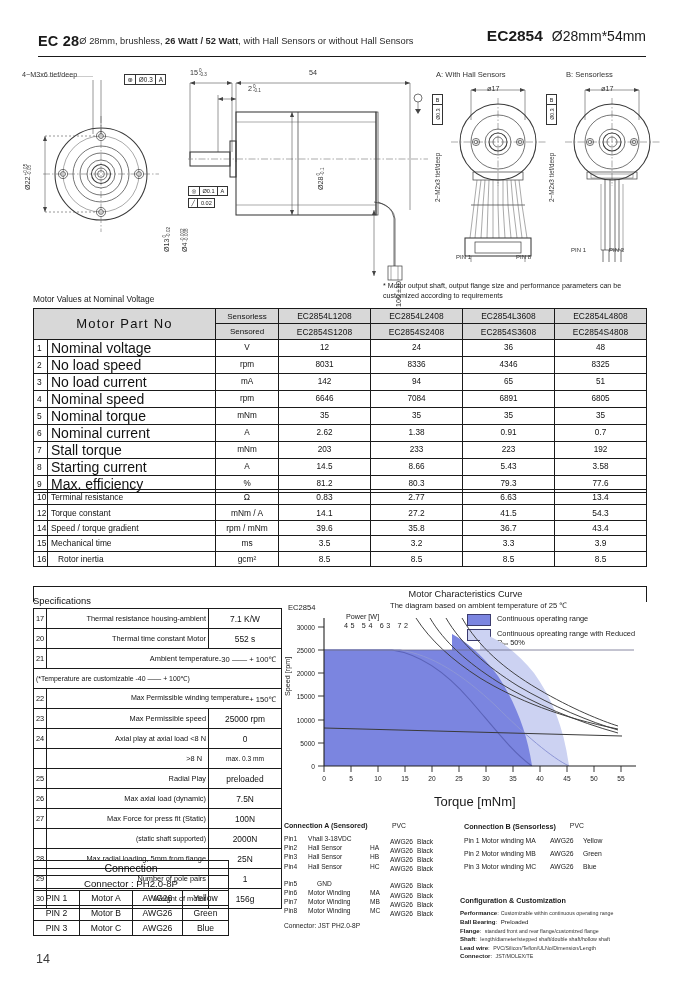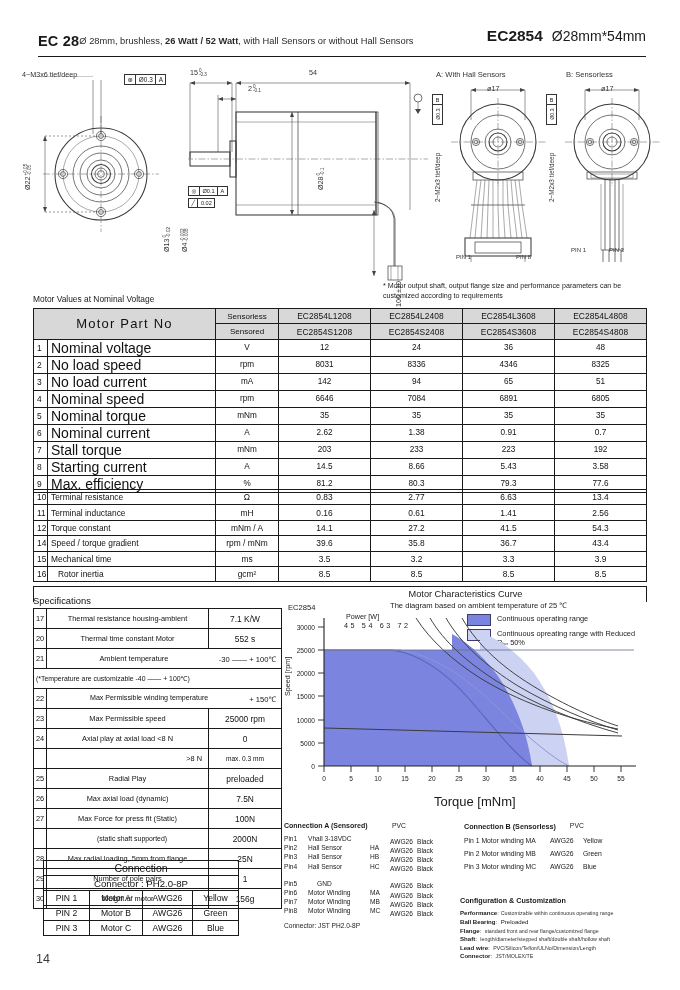--- a/index.html
+++ b/index.html
@@ -58,29 +58,29 @@
   .tbl2 { position:absolute; left:33px; top:489px; width:614px; table-layout:fixed; }
   .tbl2 td { border:1px solid #1a1a1a; height:15.4px; text-align:center; padding:0 2px; font-size:8.4px; color:#111; }
   .tbl2 td.lbl { text-align:left; padding-left:3px; }
   .tbl2 td.num { width:14px; text-align:left; padding-left:3px; }
 
   
   .spec-head { position:absolute; left:33px; top:595px; font-size:9.4px; color:#111; }
   .spec-tbl { position:absolute; left:33px; top:608px; width:249px; table-layout:fixed; }
   .spec-tbl td { border:1px solid #1a1a1a; height:20px; font-size:7.4px; padding:0 2px; color:#111; }
   .spec-tbl td.n { width:13px; text-align:left; padding-left:2px; }
-  .spec-tbl td.l { text-align:center; padding-left:2px; }
+  .spec-tbl td.l { text-align:right; padding-left:2px; }
   .spec-tbl td.v { width:73px; text-align:center; font-size:8.4px; }
   .spec-tbl td.v.small { font-size:6.6px; }
   .spec-tbl td.full { text-align:left; padding-left:2px; }
   .spec-tbl td.l.indent { padding-left:11px; font-size:6.9px; }
   .spec-tbl .rng { float:right; margin-right:3px; font-size:7.6px; }
 
   
-  .conn-tbl { position:absolute; left:43px; top:860px; width:195px; table-layout:fixed; }
+  .conn-tbl { position:absolute; left:33px; top:860px; width:195px; table-layout:fixed; }
   .conn-tbl td { border:1px solid #1a1a1a; height:15px; text-align:center; font-size:8.6px; color:#111; }
   .conn-tbl td.title { font-size:10.5px; }
   .conn-tbl td.sub { font-size:9.6px; }
 
   
   .chart-wrap { position:absolute; left:284px; top:588px; width:364px; height:222px; }
   .chart-title-bar { position:absolute; left:33px; top:586px; width:614px; height:16px; border:1.2px solid #1a1a1a; border-bottom:none; }
   .mcc-label { position:absolute; left:0; top:0; width:100%; text-align:center; font-size:9.2px; line-height:14px; }
   .c-name { position:absolute; left:4px; top:15px; font-size:7.6px; }
   .c-note { position:absolute; left:106px; top:12px; font-size:7.6px; white-space:nowrap; }
@@ -488,29 +488,20 @@
     </colgroup>
     <tbody>
       <tr>
           <td class="num">10</td>
           <td class="lbl">Terminal resistance</td>
           <td>Ω</td>
           <td>0.83</td>
           <td>2.77</td>
           <td>6.63</td>
           <td>13.4</td>
-        </tr>
-      <tr>
-          <td class="num">11</td>
-          <td class="lbl">Terminal inductance</td>
-          <td>mH</td>
-          <td>0.16</td>
-          <td>0.61</td>
-          <td>1.41</td>
-          <td>2.56</td>
         </tr>
       <tr>
           <td class="num">12</td>
           <td class="lbl">Torque constant</td>
           <td>mNm / A</td>
           <td>14.1</td>
           <td>27.2</td>
           <td>41.5</td>
           <td>54.3</td>
         </tr>

